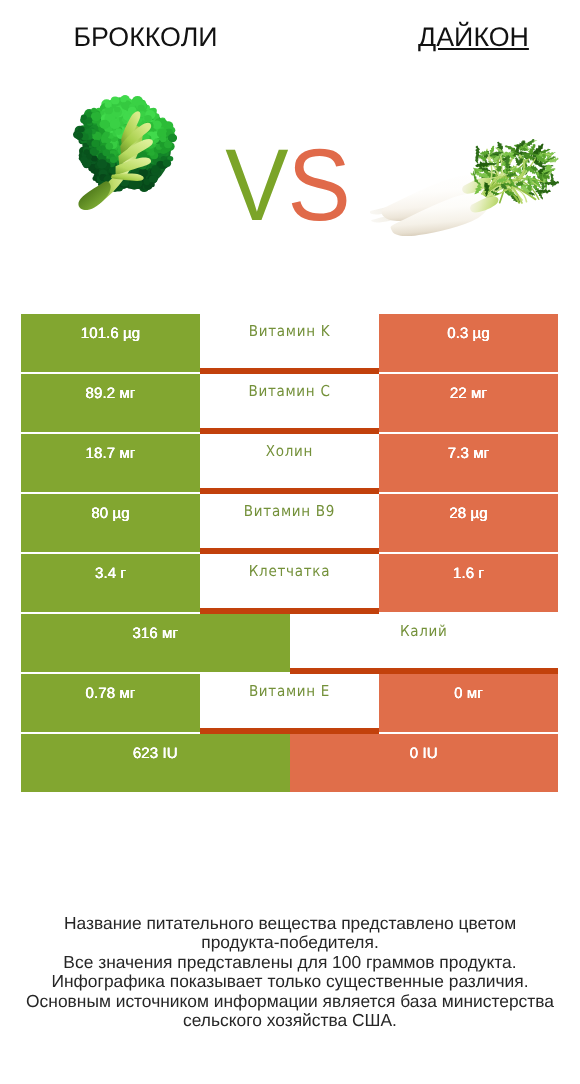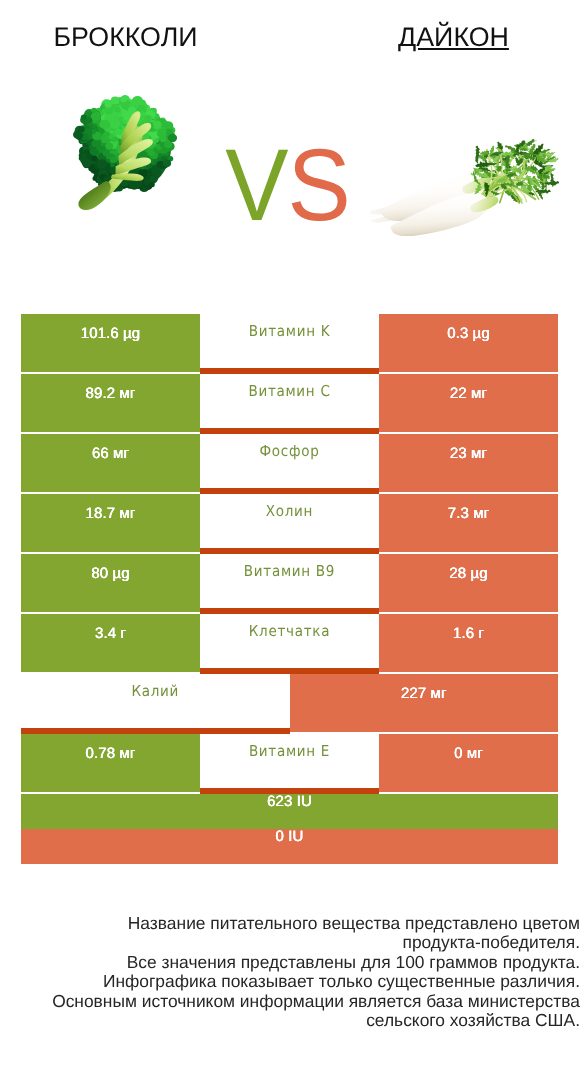--- a/index.html
+++ b/index.html
@@ -1,38 +1,38 @@
 <!DOCTYPE html>
 <html><head>
 <meta charset="utf-8">
 <title>Broccoli vs Daikon</title>
 <style>
   html,body{margin:0;padding:0;}
   body{width:580px;height:1084px;background:#ffffff;font-family:"Liberation Sans",sans-serif;overflow:hidden;-webkit-font-smoothing:antialiased;text-rendering:geometricPrecision;-moz-osx-font-smoothing:grayscale;}
   .page{position:relative;width:580px;height:1084px;background:#fff;}
-  .title{position:absolute;top:24px;font-size:26.8px;line-height:27px;font-weight:400;color:#121212;text-transform:uppercase;white-space:nowrap;font-family:"Liberation Sans",sans-serif;}
+  .title{position:absolute;top:24px;font-size:26.8px;line-height:27px;font-weight:400;color:#121212;text-transform:uppercase;white-space:nowrap;font-family:"Liberation Sans",sans-serif;padding-left:20px;}
   .title-l{left:0;width:251px;text-align:center;}
   .title-r{left:328px;width:251px;text-align:center;text-decoration:underline;}
   .vs{position:absolute;left:210px;top:134px;width:155px;text-align:center;font-size:102px;line-height:102px;font-weight:400;letter-spacing:-1px;font-family:"Liberation Sans",sans-serif;transform:scaleX(0.93);transform-origin:50% 50%;}
   .vs .v{color:#7ba428;}
   .vs .s{color:#e06a4a;}
   .veg-svg{display:block;position:absolute;}
   .broc{left:73px;top:95px;width:104px;height:115px;}
   .daikon{left:370px;top:139px;width:189px;height:97px;}
   .tbl{position:absolute;left:21px;top:314px;width:537px;}
   .row{display:flex;height:58px;margin-bottom:2px;}
-  .row:last-child{margin-bottom:0;flex-direction:column;}
+  .row:last-child{margin-bottom:0;}
   .row:last-child .c-mid{height:59px;margin-bottom:-1px;}
   .cell{-webkit-font-smoothing:antialiased;flex:1 1 0;display:flex;align-items:center;justify-content:center;font-size:15px;box-sizing:border-box;line-height:1;padding-bottom:20px;}
   .c-left,.c-right{font-family:"Liberation Sans",sans-serif;font-weight:400;letter-spacing:0.1px;text-shadow:0.2px 0 0 currentColor,-0.2px 0 0 currentColor;}
   .c-mid{font-family:"DejaVu Sans Condensed","DejaVu Sans",sans-serif;font-weight:400;letter-spacing:0.72px;}
   .c-left{background:#82a630;color:#fff;}
   .c-mid{background:#fff;color:#74913a;border-bottom:6px solid #c2410c;height:60px;margin-bottom:-2px;}
   .c-right{background:#e06e4a;color:#fff;text-align:right;}
-  .foot{position:absolute;left:0;top:914px;width:580px;text-align:right;font-size:17.4px;line-height:19.4px;color:#262626;font-family:"Liberation Sans",sans-serif;}
+  .foot{position:absolute;left:0;top:914px;width:580px;text-align:center;font-size:17.4px;line-height:19.4px;color:#262626;font-family:"Liberation Sans",sans-serif;}
 </style>
 </head>
 <body>
 
 <div class="page">
 
   <div class="title title-l">Брокколи</div>
   <div class="title title-r">Дайкон</div>
 
 <svg class="veg-svg broc" preserveAspectRatio="none" viewBox="4.4 -6.6 111.4 136.6" xmlns="http://www.w3.org/2000/svg">
@@ -901,42 +901,37 @@
         <div class="cell c-left">101.6 µg</div>
         <div class="cell c-mid">Витамин K</div>
         <div class="cell c-right">0.3 µg</div>
       </div>
       <div class="row">
         <div class="cell c-left">89.2 мг</div>
         <div class="cell c-mid">Витамин C</div>
         <div class="cell c-right">22 мг</div>
       </div>
       <div class="row">
-        <div class="cell c-left">66 мг</div>
-        <div class="cell c-mid">Фосфор</div>
-        <div class="cell c-right">23 мг</div>
-      </div>
-      <div class="row">
         <div class="cell c-left">18.7 мг</div>
         <div class="cell c-mid">Холин</div>
         <div class="cell c-right">7.3 мг</div>
       </div>
       <div class="row">
         <div class="cell c-left">80 µg</div>
         <div class="cell c-mid">Витамин B9</div>
         <div class="cell c-right">28 µg</div>
       </div>
       <div class="row">
         <div class="cell c-left">3.4 г</div>
         <div class="cell c-mid">Клетчатка</div>
         <div class="cell c-right">1.6 г</div>
       </div>
       <div class="row">
+        <div class="cell c-left">316 мг</div>
         <div class="cell c-mid">Калий</div>
-        <div class="cell c-right">227 мг</div>
       </div>
       <div class="row">
         <div class="cell c-left">0.78 мг</div>
         <div class="cell c-mid">Витамин E</div>
         <div class="cell c-right">0 мг</div>
       </div>
       <div class="row">
         <div class="cell c-left">623 IU</div>
         <div class="cell c-right">0 IU</div>
       </div>

